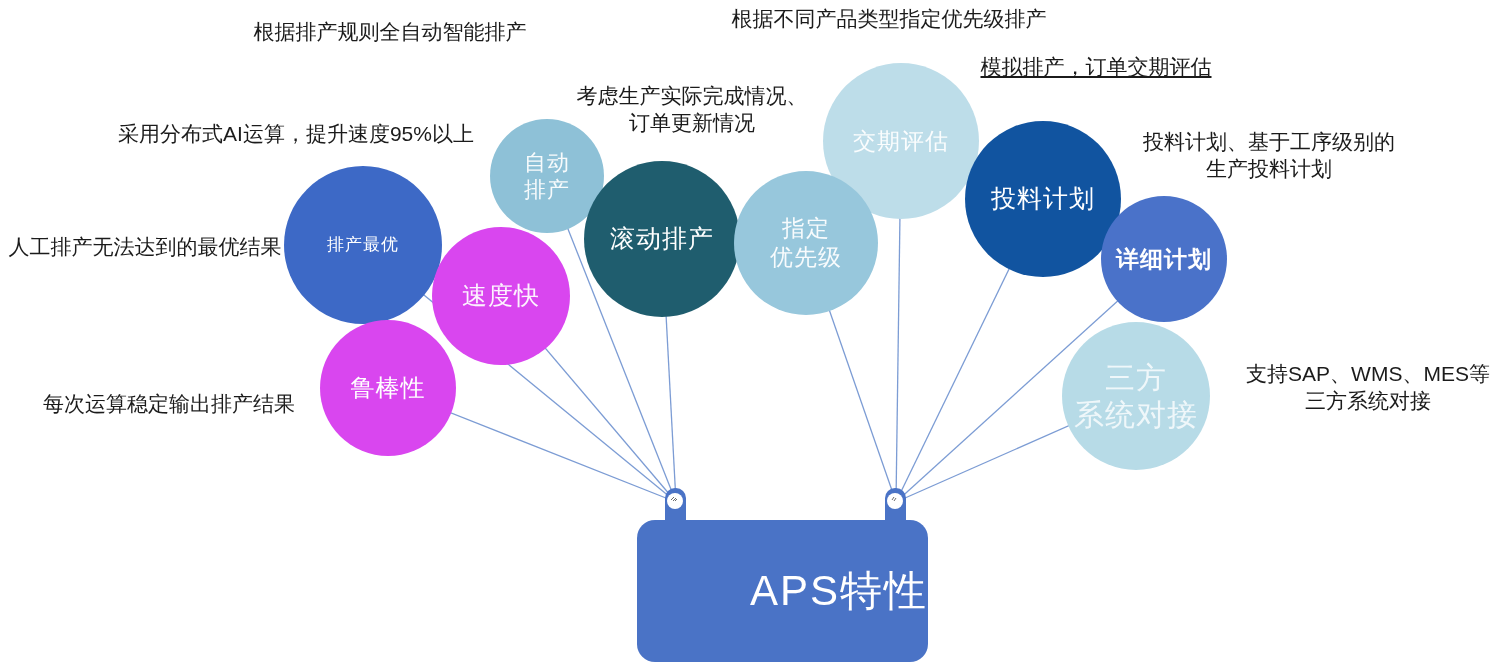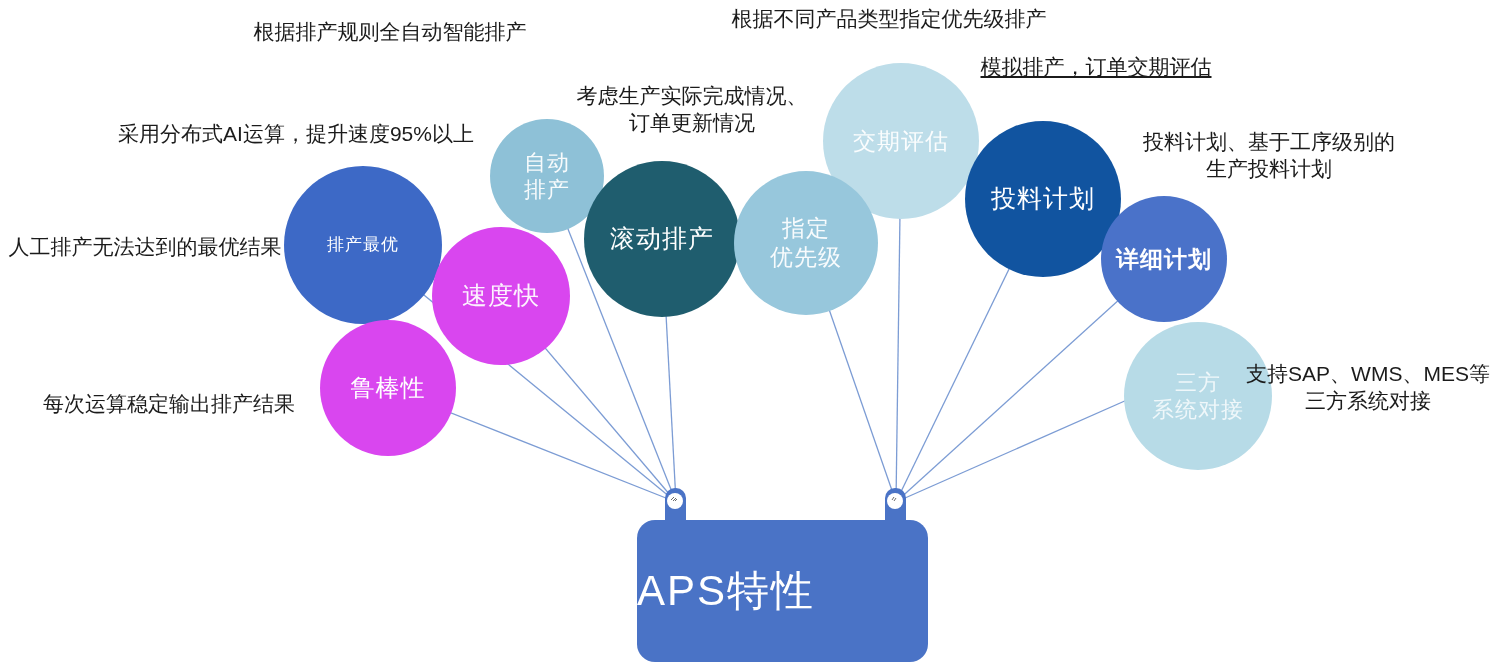--- a/index.html
+++ b/index.html
@@ -22,21 +22,21 @@
   }
   .bubble .bl{display:block;line-height:1.25;}
   .bubble.pale{color:rgba(255,255,255,0.93);}
   .bubble.faint{color:rgba(255,255,255,0.78);}
   .annotation{
     position:absolute;color:#1b1b1b;font-size:21px;line-height:27px;
     text-align:center;z-index:3;white-space:nowrap;
   }
   .plaque{
     position:absolute;left:637px;top:520px;width:291px;height:142px;
-    border-radius:18px;display:flex;align-items:center;justify-content:flex-start;
+    border-radius:18px;display:flex;align-items:center;justify-content:flex-end;
     z-index:4;
   }
   .plaque-title{
     color:#ffffff;font-size:42px;font-weight:400;letter-spacing:2px;
   }
   .hanger{
     position:absolute;width:21px;height:40px;top:488px;
     border-radius:10px 10px 0 0;z-index:3;
   }
   .hanger-hole{
@@ -92,21 +92,21 @@
 
   <div class="bubble pale" style="left: 734px; top: 171px; width: 144px; height: 144px; font-size: 23px; background-color: rgb(151, 199, 220);">
     <span class="bl">指定</span>
     <span class="bl">优先级</span>
   </div>
 
   <div class="bubble" style="left: 965px; top: 121px; width: 156px; height: 156px; font-size: 25px; background-color: rgb(17, 84, 160);">
     <span class="bl">投料计划</span>
   </div>
 
-  <div class="bubble faint" style="left: 1124px; top: 322px; width: 148px; height: 148px; font-size: 22px; background-color: rgb(183, 219, 231);">
+  <div class="bubble faint" style="left: 1062px; top: 322px; width: 148px; height: 148px; font-size: 30px; background-color: rgb(183, 219, 231);">
     <span class="bl">三方</span>
     <span class="bl">系统对接</span>
   </div>
 
   <div class="bubble" style="left: 1101px; top: 196px; width: 126px; height: 126px; font-size: 23px; background-color: rgb(74, 114, 201); font-weight: bold;">
     <span class="bl">详细计划</span>
   </div>
 
   <div class="annotation" style="left:180px;top:18px;width:420px;">
     <div>根据排产规则全自动智能排产</div>

